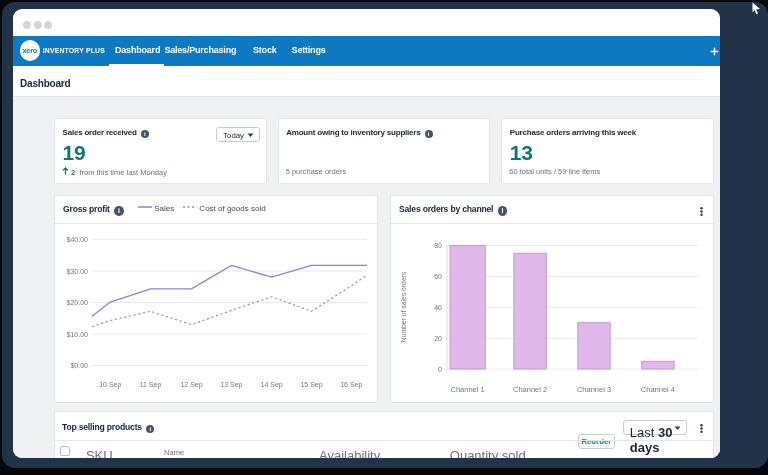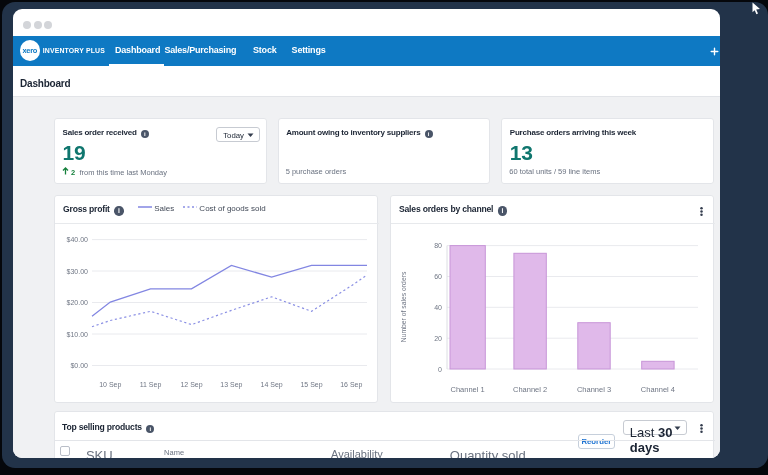--- a/index.html
+++ b/index.html
@@ -184,20 +184,20 @@
       </div>
       <svg class="kebab" style="left:645px;top:12px;" width="3" height="9" viewBox="0 0 3 9">
         <circle cx="1.5" cy="1.3" r="1.25" fill="#333c4d"></circle>
         <circle cx="1.5" cy="4.5" r="1.25" fill="#333c4d"></circle>
         <circle cx="1.5" cy="7.7" r="1.25" fill="#333c4d"></circle>
       </svg>
       <div class="abs" style="left:0;top:28.5px;width:660px;height:1px;background:#e3e5e9;"></div>
       <div class="abs" style="left:5.4px;top:34.2px;width:10px;height:10px;border:1px solid #b9bec7;border-radius:2px;box-sizing:border-box;background:#fff;"></div>
       <div class="abs greyTxt" style="left:30.9px;top:36.5px;font-size:13px;">SKU</div>
       <div class="abs greyTxt" style="left:109.1px;top:36.5px;font-size:7.5px;">Name</div>
-      <div class="abs greyTxt" style="left:276px;top:36.5px;font-size:11px;">Availability</div>
+      <div class="abs greyTxt" style="left:264px;top:36.5px;font-size:13px;">Availability</div>
       <div class="abs greyTxt" style="left:394.8px;top:36px;font-size:13px;">Quantity sold</div>
     </div>
   </div>
 
   <svg class="abs" style="left:750px;top:2px;" width="12" height="13" viewBox="0 0 12 13">
     <path d="M2.5 0.5 L10 7 L6.2 7.5 L8 11.5 L6.4 12.2 L4.7 8.2 L2.5 10.2 Z" fill="#fff"></path>
   </svg>
 
 </body></html>

